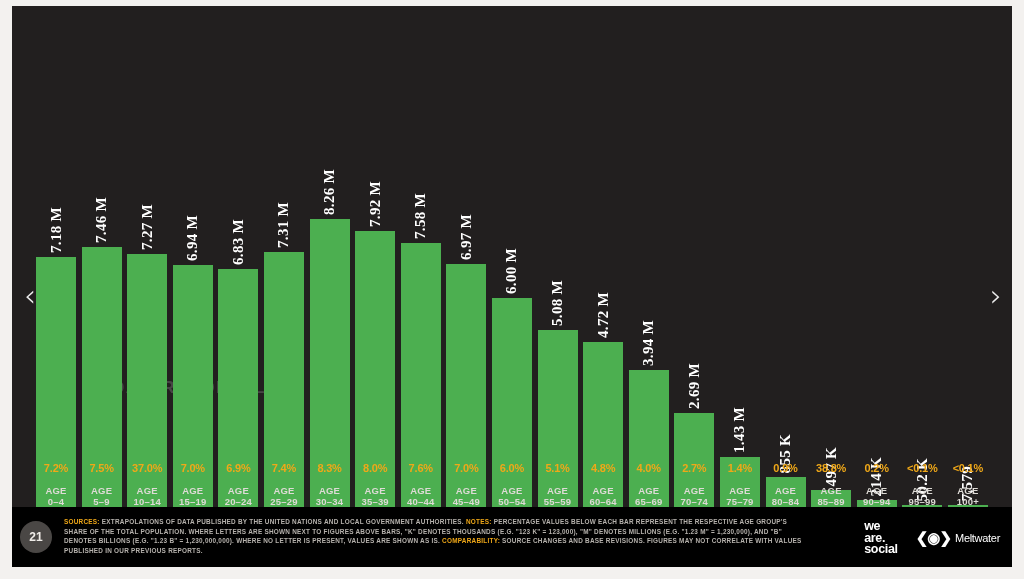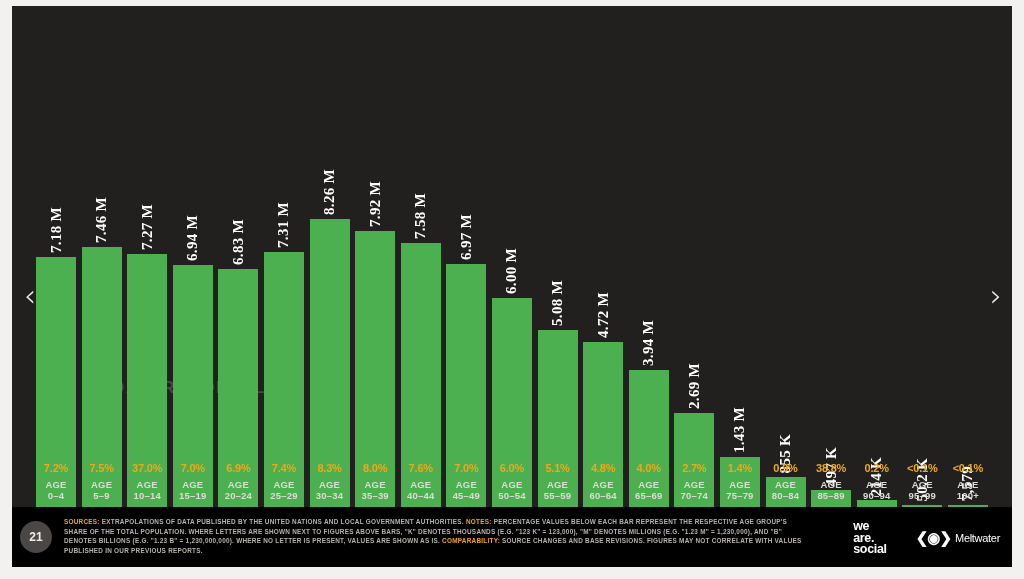--- a/index.html
+++ b/index.html
@@ -94,21 +94,21 @@
     position: absolute; left: 22px; top: 370px;
     width: 956px;
     display: flex; justify-content: space-between;
   }
   .lab { width: 44px; text-align: center; }
   .pct {
     color: #f0a818; font-size: 11px; font-weight: 800;
     letter-spacing: -.2px;
   }
   .agel {
-    margin-top: 5px; color: #dedbd6; font-size: 9.5px;
+    margin-top: 11px; color: #dedbd6; font-size: 9.5px;
     font-weight: 600; line-height: 11px; letter-spacing: .2px;
   }
 
   .nav {
     position: absolute; top: 186px;
     color: #ffffff; font-size: 30px; font-weight: 300;
     font-family: "DejaVu Sans", sans-serif;
     opacity: .92; cursor: pointer; user-select: none;
   }
   .nav.prev { left: 12px; }
@@ -129,21 +129,21 @@
   }
   .sources {
     position: absolute; left: 52px; top: 10px;
     width: 740px;
     color: #b6b2ad; font-size: 6.4px; line-height: 9.6px;
     font-weight: 600; letter-spacing: .25px;
   }
   .sources b { color: #f0a818; font-weight: 800; }
   .logos {
     position: absolute; right: 12px; top: 14px;
-    display: flex; align-items: center; gap: 29px;
+    display: flex; align-items: center; gap: 18px;
   }
   .was {
     color: #ffffff; font-size: 12.5px; font-weight: 800;
     line-height: 11.5px; letter-spacing: -.3px;
   }
   .melt { display: flex; align-items: center; gap: 4px; }
   .melt-mark { color: #ffffff; font-size: 15px; font-weight: 800; letter-spacing: -1px; }
   .melt-word { color: #ffffff; font-size: 11px; font-weight: 500; letter-spacing: -.3px; }
 </style>
 </head>

